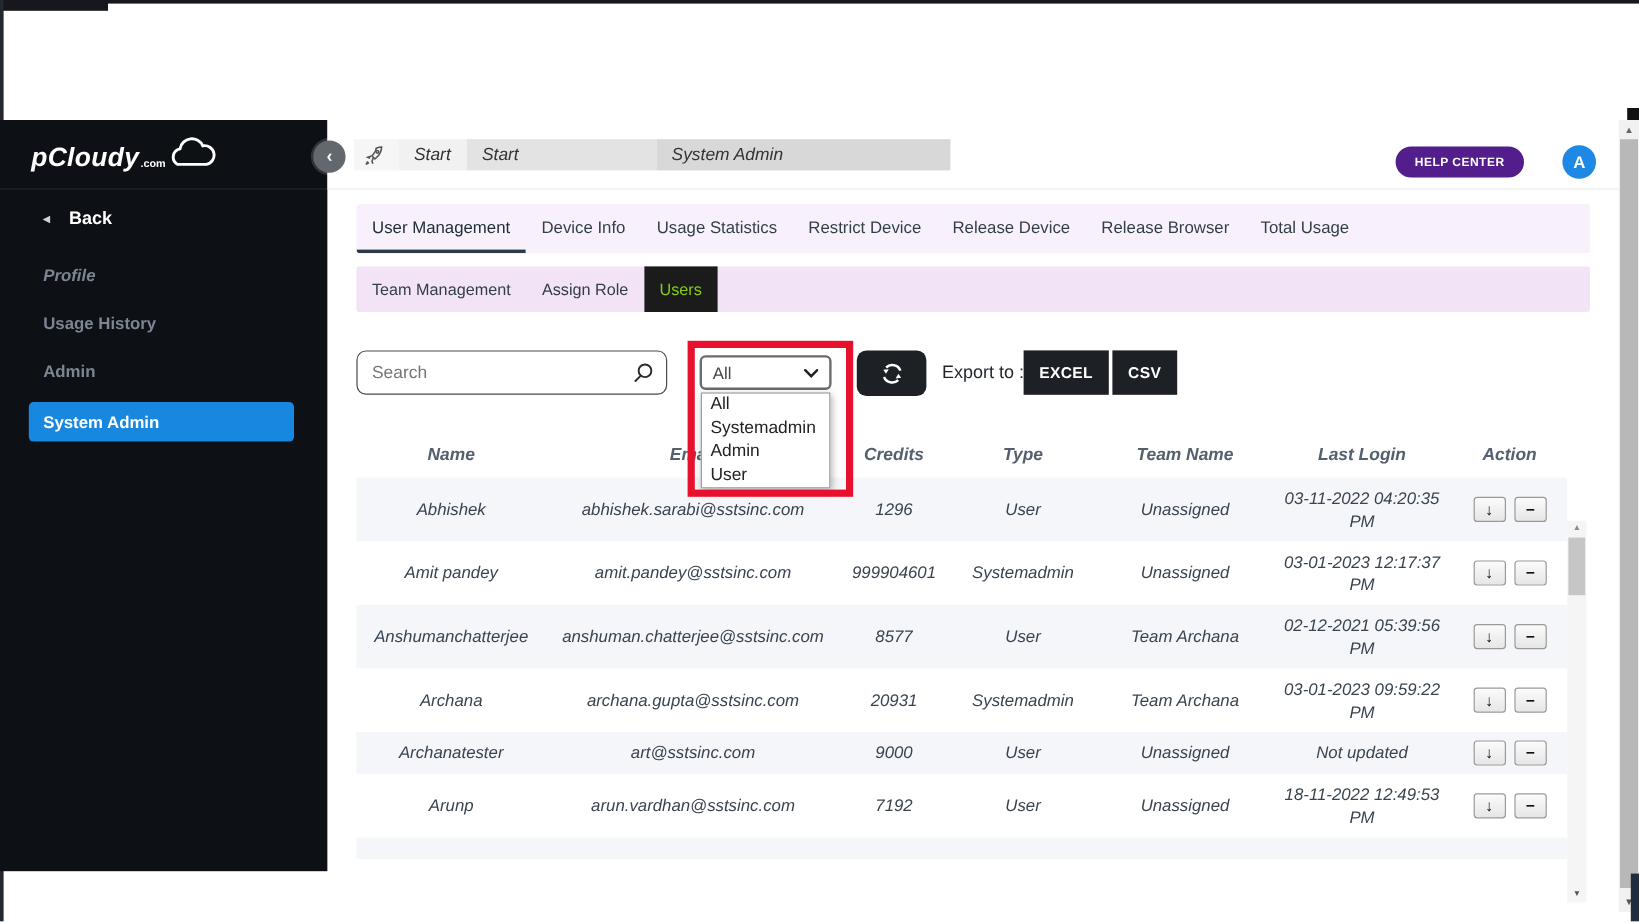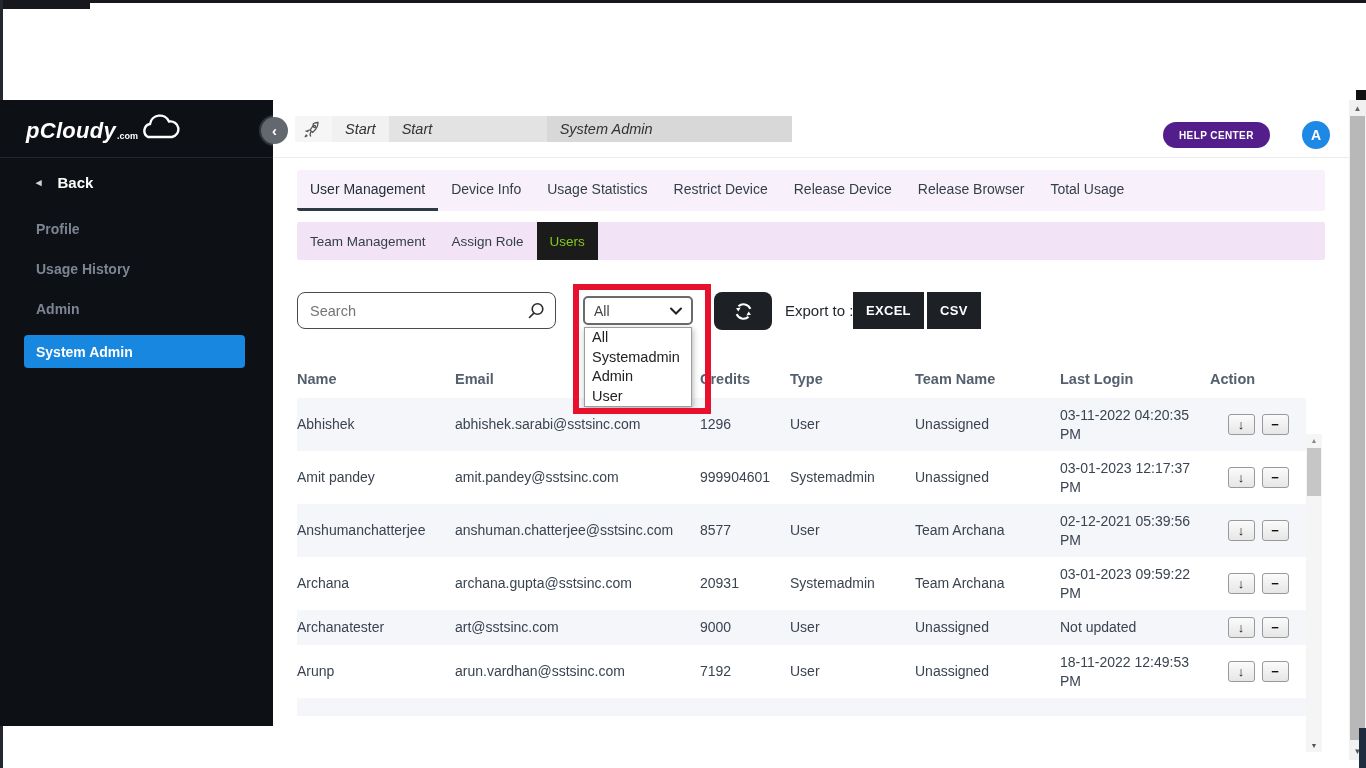--- a/index.html
+++ b/index.html
@@ -19,21 +19,21 @@
   
   .sidebar{position:absolute;left:0;top:100px;width:273px;height:626px;background:#0d1015;}
   .logo{position:absolute;left:26px;top:14px;color:#fff;display:flex;align-items:flex-end;cursor:pointer;}
   .logo-main{font-size:22px;font-weight:bold;font-style:italic;letter-spacing:.3px;}
   .logo-tld{font-size:9px;font-weight:bold;margin:0 2px 3px 1px;}
   .logo-cloud{margin-bottom:2px;}
   .side-divider{position:absolute;left:0;top:57px;width:273px;height:1px;background:#23272e;}
   .back-row{position:absolute;left:36px;top:74px;display:flex;align-items:center;color:#fff;font-weight:bold;font-size:15px;cursor:pointer;}
   .back-arrow{font-size:11px;margin-right:16px;color:#cfd4da;}
   .side-item{position:absolute;left:36px;color:#7d8594;font-weight:bold;font-size:14px;cursor:pointer;}
-  .si-0{top:121px;} .si-1{top:161px;} .si-2{top:201px;}
+  .si-0{top:121px;font-style:italic;} .si-1{top:161px;} .si-2{top:201px;}
   .side-item.active{left:24px;top:235px;width:221px;height:33px;background:#1787e0;color:#fff;border-radius:4px;display:flex;align-items:center;padding-left:12px;}
   .collapse-btn{position:absolute;left:261px;top:117px;width:27px;height:27px;border-radius:50%;background:#63686f;color:#fff;display:flex;align-items:center;justify-content:center;font-size:15px;font-weight:bold;z-index:20;cursor:pointer;box-shadow:0 0 0 2px rgba(255,255,255,.15);}
 
   
   .main{position:absolute;left:273px;top:100px;width:1076px;height:668px;background:#fff;}
   .main-header{position:absolute;top:0;left:0;width:100%;height:58px;border-bottom:1px solid #ececec;background:#fff;}
   .breadcrumb{position:absolute;left:22px;top:16px;height:26px;display:flex;align-items:stretch;font-size:14.5px;color:#333;font-style:italic;}
   .crumb-rocket{display:flex;align-items:center;padding:0 12px 0 8px;background:#f6f6f6;}
   .crumb{display:flex;align-items:center;padding:0 13px;cursor:pointer;}
   .crumb.c0{background:#f1f1f1;}
@@ -60,21 +60,21 @@
   .filter-option{padding:0 7px;line-height:19.5px;cursor:pointer;}
   .highlight-box{position:absolute;left:300px;top:184px;width:138px;height:130px;border:6px solid #e8112d;z-index:6;pointer-events:none;}
   .refresh-btn{position:absolute;left:441px;top:192px;width:58px;height:38px;background:#1d2125;border:none;border-radius:8px;display:flex;align-items:center;justify-content:center;cursor:pointer;}
   .export-label{position:absolute;left:512px;top:202px;font-size:15px;color:#1f242a;}
   .dark-btn{position:absolute;top:192px;height:37px;padding:0 13px;background:#1d2125;color:#fff;font-weight:bold;font-size:13px;border:none;border-radius:0;display:flex;align-items:center;letter-spacing:.3px;cursor:pointer;font-family:"Liberation Sans",sans-serif;}
   .btn-excel{left:580px;} .btn-csv{left:654px;}
 
   
   .table-wrap{position:absolute;left:24px;top:262px;width:1025px;}
   .thead{display:flex;width:1009px;height:36px;align-items:center;font-weight:bold;color:#55606e;font-size:14.5px;}
-  .td{text-align:left;line-height:1.35;}
+  .td{text-align:center;line-height:1.35;font-style:italic;}
   .c1{width:158px;} .c2{width:245px;} .c3{width:90px;} .c4{width:125px;} .c5{width:145px;} .c6{width:150px;} .c7{width:96px;}
   .tbody{position:relative;width:1025px;}
   .trow{display:flex;width:1009px;align-items:center;font-size:14px;color:#3a4450;}
   .trow.alt{background:#f4f6fa;}
   .h53{height:53px;} .h35{height:35px;}
   .partial-row{width:1009px;height:18px;background:#f4f6fa;}
   .action-cell{display:flex;justify-content:center;gap:7px;}
   .act-btn{width:27px;height:21px;background:linear-gradient(#fbfbfb,#e6e6e6);border:1px solid #999;border-radius:3px;font-size:13px;font-weight:bold;color:#111;display:flex;align-items:center;justify-content:center;cursor:pointer;line-height:1;}
 
   

